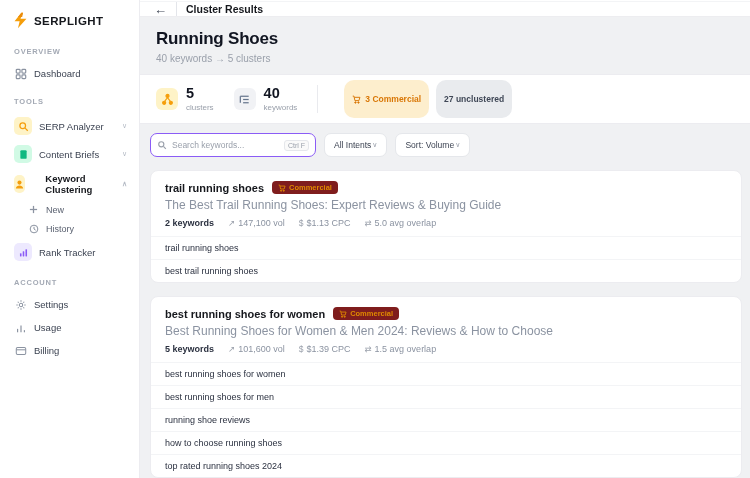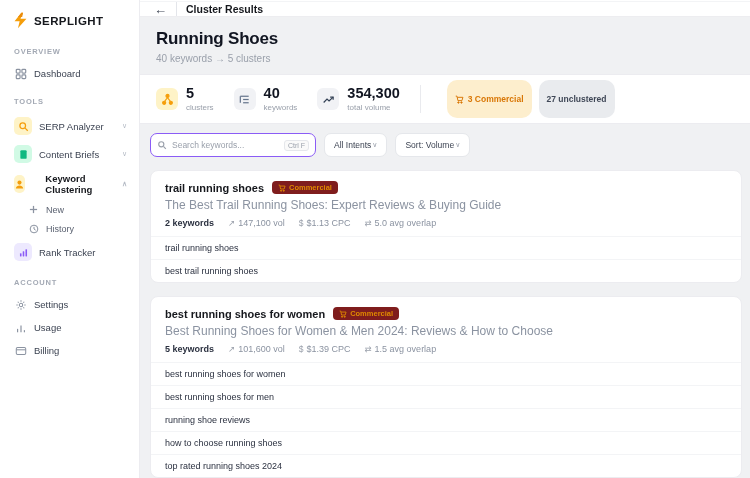--- a/index.html
+++ b/index.html
@@ -240,32 +240,20 @@
               <line x1="5.5" y1="7" x2="11.5" y2="7"></line>
             <line x1="5.5" y1="10.5" x2="11.5" y2="10.5"></line>
               <line x1="2.5" y1="3.5" x2="2.5" y2="10.5"></line>
           </svg>
           </span>
         <div class="vbox">
           <div class="v">40</div>
           <div class="l">keywords</div>
         </div>
       </div>
-      <div class="stat">
-        <span class="stat-ic dark">
-          <svg width="13" height="13" viewBox="0 0 14 14" fill="none" stroke="currentColor" stroke-width="1.3">
-            <polyline points="1.8,10.2 5.4,6.6 7.6,8.6 12,4.4"></polyline>
-              <polyline points="8.8,4.4 12,4.4 12,7.4"></polyline>
-          </svg>
-          </span>
-        <div class="vbox">
-          <div class="v">354,300</div>
-          <div class="l">total volume</div>
-        </div>
-      </div>
       <div class="v-divider"></div>
       <div class="badges">
         <span class="pill commercial">
           <svg width="9" height="9" viewBox="0 0 12 12" fill="none" stroke="currentColor" stroke-width="1.3">
             <path d="M1 1.5h1.6l1.3 6h5.3l1.4-4.4H3.2"></path>
               <circle cx="4.6" cy="10" r=".9" fill="currentColor"></circle>
               <circle cx="8.6" cy="10" r=".9" fill="currentColor"></circle>
           </svg>
           <span>3 Commercial</span>
         </span>

